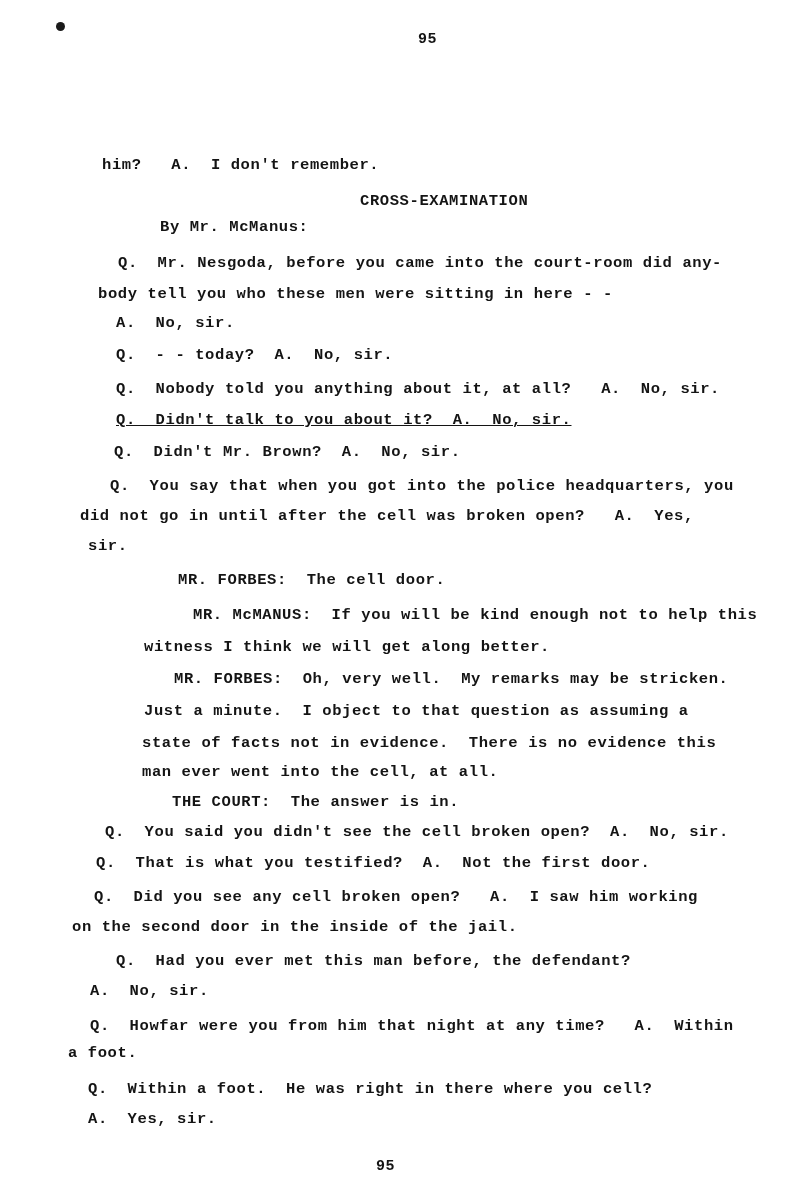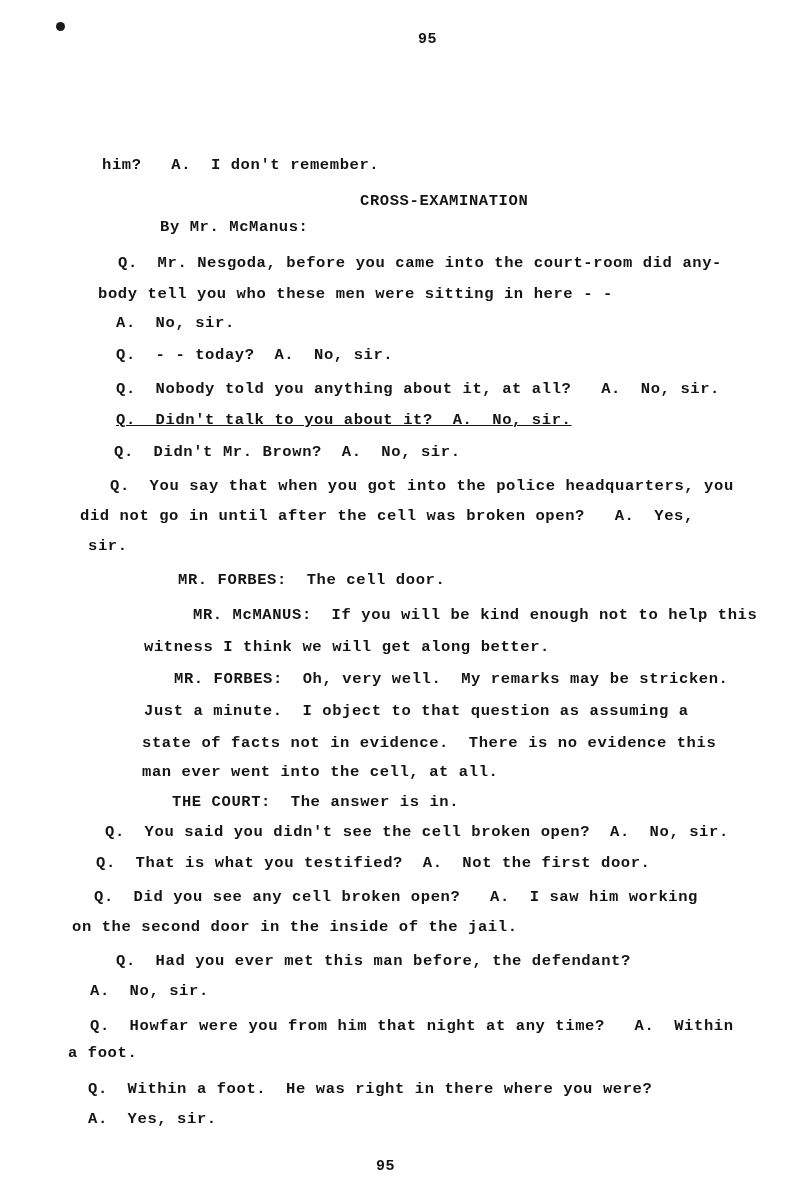--- a/index.html
+++ b/index.html
@@ -44,18 +44,18 @@
       <div class="line" style="left: 142px; top: 763px;">man ever went into the cell, at all.</div>
       <div class="line" style="left: 172px; top: 793px;">THE COURT:  The answer is in.</div>
       <div class="line" style="left: 96px; top: 823px; margin-left: 9px;">Q.  You said you didn't see the cell broken open?  A.  No, sir.</div>
       <div class="line" style="left: 96px; top: 854px;">Q.  That is what you testified?  A.  Not the first door.</div>
       <div class="line" style="left: 94px; top: 888px;">Q.  Did you see any cell broken open?   A.  I saw him working</div>
       <div class="line" style="left: 72px; top: 918px;">on the second door in the inside of the jail.</div>
       <div class="line" style="left: 92px; top: 952px; margin-left: 24px;">Q.  Had you ever met this man before, the defendant?</div>
       <div class="line" style="left: 90px; top: 982px;">A.  No, sir.</div>
       <div class="line" style="left: 90px; top: 1017px;">Q.  Howfar were you from him that night at any time?   A.  Within</div>
       <div class="line" style="left: 68px; top: 1044px;">a foot.</div>
-      <div class="line" style="left: 88px; top: 1080px;">Q.  Within a foot.  He was right in there where you were?</div>
+      <div class="line" style="left: 88px; top: 1080px;">Q.  Within a foot.  He was right in there where you cell?</div>
       <div class="line" style="left: 88px; top: 1110px;">A.  Yes, sir.</div>
     </div>
 
   <div class="pnum" style="left:376px; top:1158px;">95</div>
 </div>
 
 </body></html>

